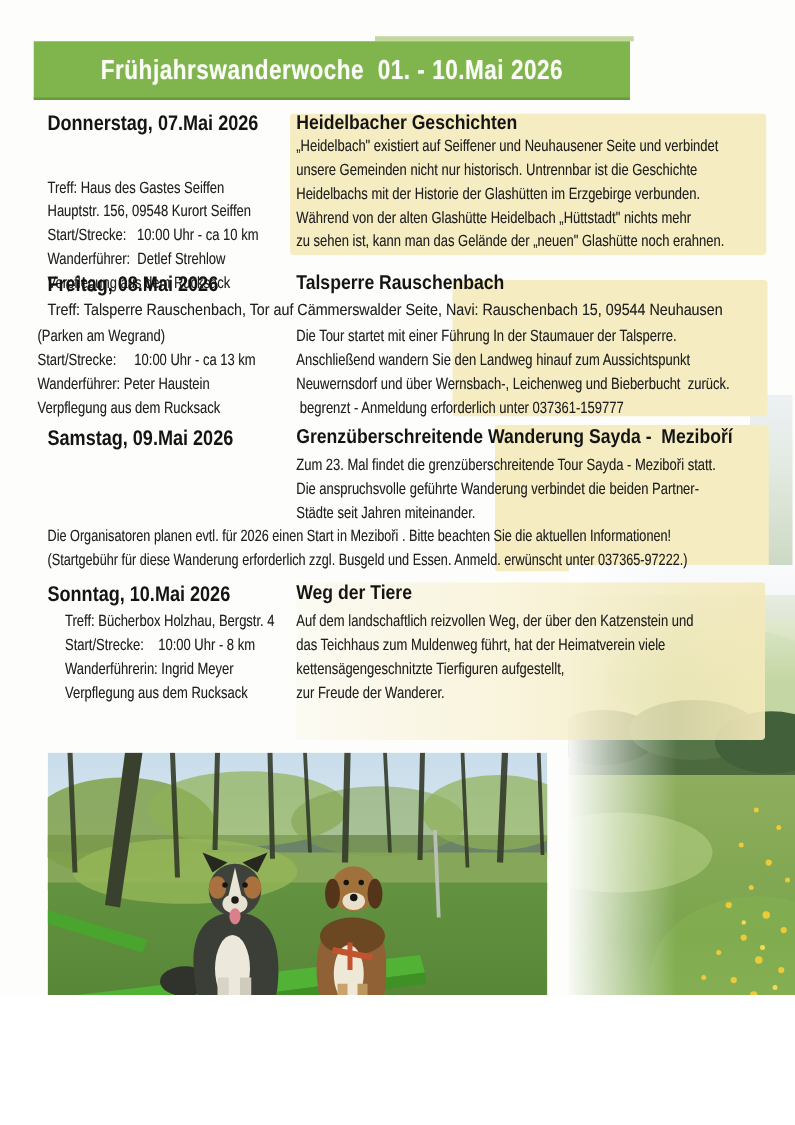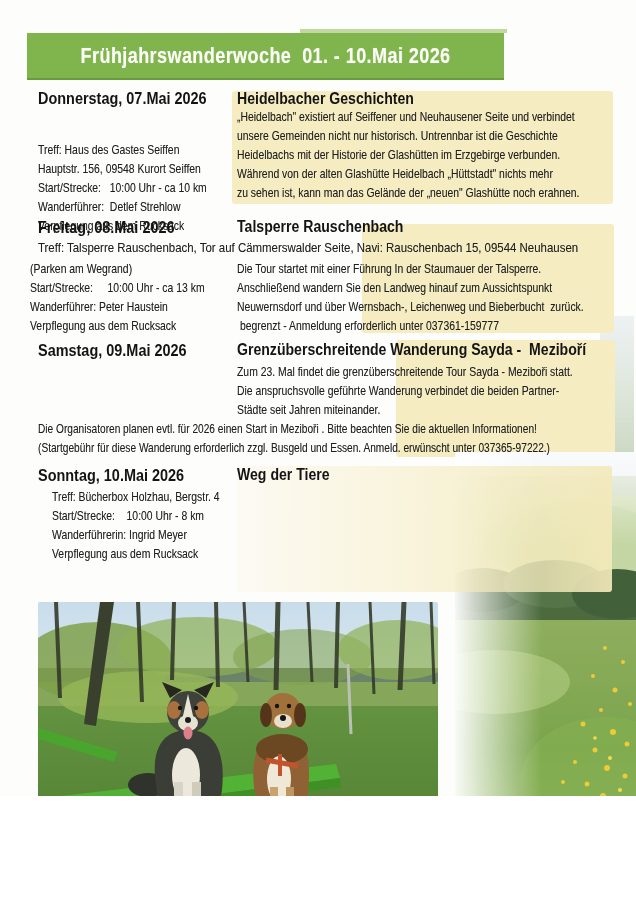--- a/index.html
+++ b/index.html
@@ -195,20 +195,26 @@
 
   <section>
     <div class="abs date-h" style="left:38px;top:466px;">Sonntag, 10.Mai 2026</div>
     <div class="abs title-h" style="left:237px;top:466px;">Weg der Tiere</div>
     <div class="abs col" style="left:52px;top:487px;">
       <div class="ln">Treff: Bücherbox Holzhau, Bergstr. 4</div>
       <div class="ln">Start/Strecke:    10:00 Uhr - 8 km</div>
       <div class="ln">Wanderführerin: Ingrid Meyer</div>
       <div class="ln">Verpflegung aus dem Rucksack</div>
     </div>
+    <div class="abs col" style="left:237px;top:487px;">
+      <div class="ln">Auf dem landschaftlich reizvollen Weg, der über den Katzenstein und</div>
+      <div class="ln">das Teichhaus zum Muldenweg führt, hat der Heimatverein viele</div>
+      <div class="ln">kettensägengeschnitzte Tierfiguren aufgestellt,</div>
+      <div class="ln">zur Freude der Wanderer.</div>
+    </div>
   </section>
 
   <div class="dogs-photo">
     <svg viewBox="0 0 400 263" preserveAspectRatio="none">
       <defs>
         <linearGradient id="sky" x1="0" y1="0" x2="0" y2="1">
           <stop offset="0" stop-color="#c8dcea"></stop>
             <stop offset="1" stop-color="#e9f1f4"></stop>
         </linearGradient>
         <linearGradient id="grass" x1="0" y1="0" x2="0" y2="1">

